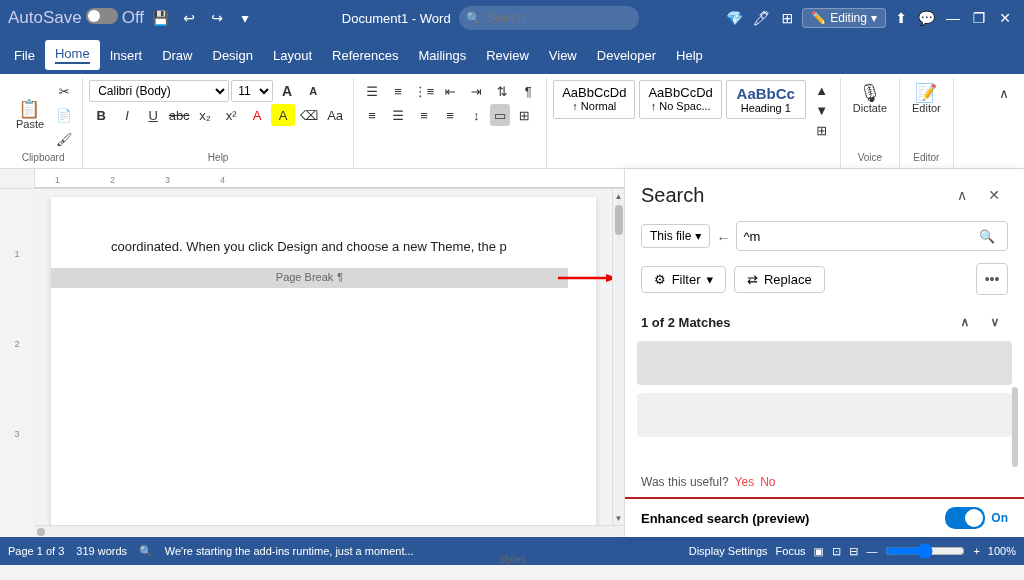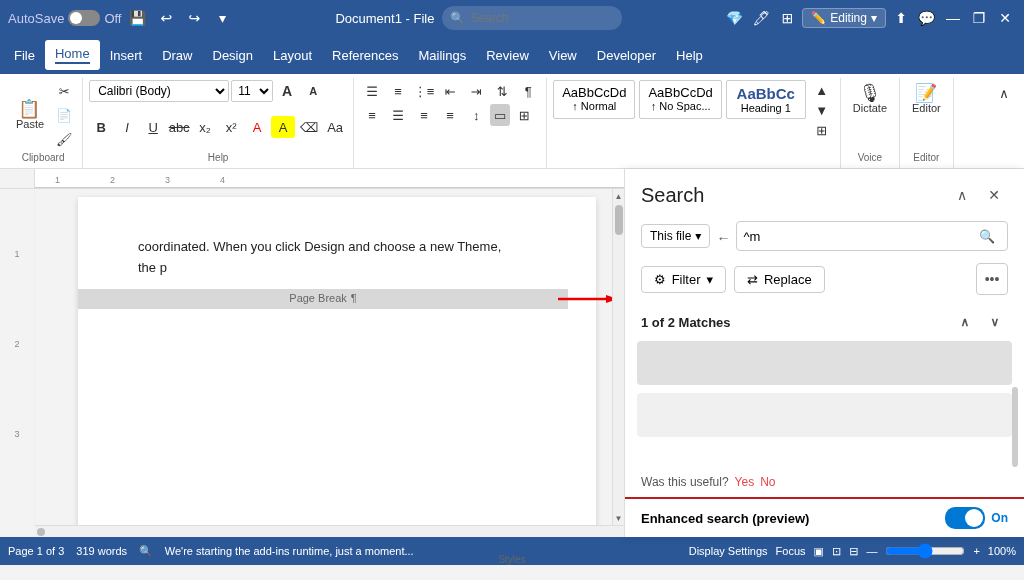--- a/index.html
+++ b/index.html
@@ -12,21 +12,21 @@
       height: 36px;
       display: flex;
       align-items: center;
       padding: 0 8px;
       justify-content: space-between;
     }
     .title-bar-left { display: flex; align-items: center; gap: 6px; }
     .title-bar-center { display: flex; align-items: center; gap: 8px; font-size: 13px; }
     .title-bar-right { display: flex; align-items: center; gap: 4px; }
     .autosave-badge {
-      display: flex; align-items: center; gap: 4px; font-size: 13px; color: #cce;
+      display: flex; gap: 4px; font-size: 17px; color: #cce;
     }
     .toggle-off {
       background: #888; border-radius: 10px; width: 32px; height: 16px;
       display: inline-flex; align-items: center; padding: 2px;
     }
     .toggle-knob { background: white; border-radius: 50%; width: 12px; height: 12px; }
     .tb-icon { width: 22px; height: 22px; display: flex; align-items: center; justify-content: center; color: white; font-size: 14px; cursor: pointer; border-radius: 3px; }
     .title-text { font-size: 13px; color: white; }
     .search-box-title {
       background: rgba(255,255,255,0.15); border: none; border-radius: 16px;
@@ -126,21 +126,20 @@
     .scroll-thumb { width: 8px; height: 30px; background: #bbb; border-radius: 4px; margin: 2px 2px; }
     .doc-page {
       background: white;
       box-shadow: 0 2px 6px rgba(0,0,0,0.15);
       padding: 40px 88px 40px 60px;
       min-height: 360px;
       font-size: 13px;
       line-height: 1.6;
       color: #222;
       position: relative;
-      margin-left: 27px;
     }
     .page-break-line {
       display: flex; align-items: center; justify-content: center;
       background: #d8d8d8; height: 20px; margin: 10px -60px; font-size: 11px; color: #666;
       position: relative;
     }
 
     
     .search-panel {
       width: 400px;
@@ -253,21 +252,21 @@
         <div class="toggle-knob"></div>
       </div>
       <span>Off</span>
     </div>
     <div class="tb-icon">💾</div>
     <div class="tb-icon">↩</div>
     <div class="tb-icon">↪</div>
     <div class="tb-icon">▾</div>
   </div>
   <div class="title-bar-center">
-    <span class="title-text">Document1 - File</span>
+    <span class="title-text">Document1 - Word</span>
     <div class="search-title-wrap">
       <span class="search-ico">🔍</span>
       <input class="search-box-title" placeholder="Search" style="">
     </div>
   </div>
   <div class="title-bar-right">
     <div class="tb-icon">💎</div>
     <div class="tb-icon">🖊</div>
     <div class="tb-icon">⊞</div>
     <div class="editing-btn">
@@ -309,21 +308,21 @@
       <div style="display:flex;flex-direction:column;gap:2px;">
         <div class="rb-btn-small">✂</div>
         <div class="rb-btn-small">📄</div>
         <div class="rb-btn-small">🖌</div>
       </div>
     </div>
     <div class="ribbon-group-label">Clipboard</div>
   </div>
 
   <div class="ribbon-group">
-    <div class="ribbon-row" style="margin-bottom:14px;">
+    <div class="ribbon-row" style="margin-bottom:2px;">
       <select class="font-select">
         <option>Calibri (Body)</option>
       </select>
       <select class="font-size-select">
         <option>11</option>
       </select>
       <div class="rb-btn-small" style="font-size:14px;font-weight:bold;">A</div>
       <div class="rb-btn-small" style="font-size:11px;font-weight:bold;">A</div>
     </div>
     <div class="ribbon-row">

